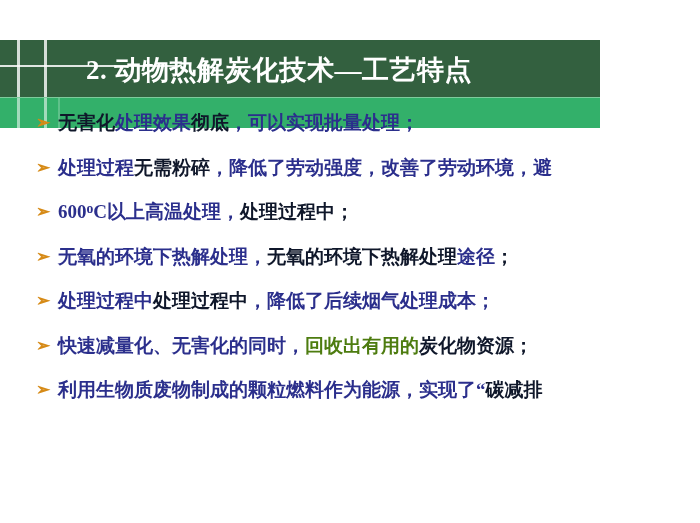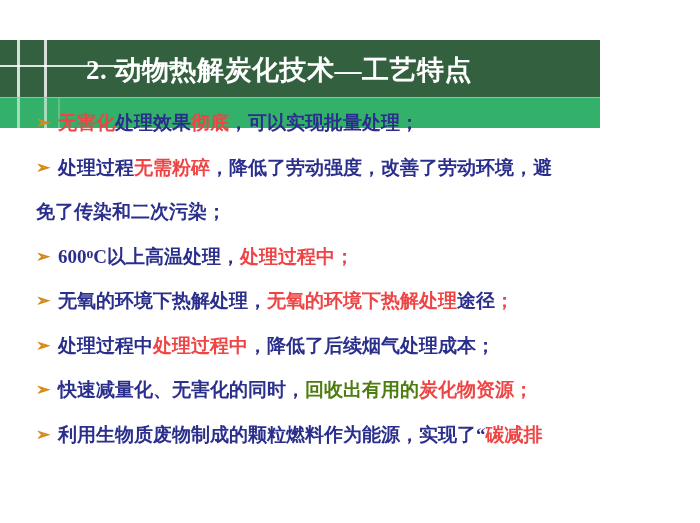--- a/index.html
+++ b/index.html
@@ -131,21 +131,21 @@
     color: #d68a16;
     font-size: 17px;
     line-height: 33px;
     font-weight: bold;
   }
 
   .seg {
     white-space: pre-wrap;
   }
   .seg.blue   { color: #2b2f8c; }
-  .seg.orange { color: #ef4444; }
+  .seg.orange { color: #0f172a; }
   .seg.orange2{ color: #4d7c0f; }
 
   .sup-deg {
     font-size: 0.72em;
     vertical-align: 0.35em;
     line-height: 1;
   }
 </style>
 </head>
 <body>
@@ -165,21 +165,20 @@
         <div class="band-vline v2"></div>
         <div class="band-vline v3"></div>
       </div>
     </div>
   </div>
 
   <div class="body">
     <ul class="bullet-list" id="bullet-list">
         <li class="bullet-item"><span class="bullet-marker">➢</span><span class="seg orange">无害化</span><span class="seg blue">处理效果</span><span class="seg orange">彻底</span><span class="seg blue">，可以实现批量处理；</span></li>
         <li class="bullet-item"><span class="bullet-marker">➢</span><span class="seg blue">处理过程</span><span class="seg orange">无需粉碎</span><span class="seg blue">，降低了劳动强度，改善了劳动环境，避</span></li>
-        <li class="bullet-item cont"><span class="seg blue">免了传染和二次污染；</span></li>
         <li class="bullet-item"><span class="bullet-marker">➢</span><span class="seg blue">600</span><span class="seg blue sup-deg">o</span><span class="seg blue">C以上高温处理，</span><span class="seg orange">处理过程中</span><span class="seg orange">；</span></li>
         <li class="bullet-item"><span class="bullet-marker">➢</span><span class="seg blue">无氧的环境下热解处理，</span><span class="seg orange">无氧的环境下热解处理</span><span class="seg blue">途径</span><span class="seg orange">；</span></li>
         <li class="bullet-item"><span class="bullet-marker">➢</span><span class="seg blue">处理过程中</span><span class="seg orange">处理过程中</span><span class="seg blue">，降低了后续烟气处理成本；</span></li>
         <li class="bullet-item"><span class="bullet-marker">➢</span><span class="seg blue">快速减量化、无害化的同时，</span><span class="seg orange2">回收出有用的</span><span class="seg orange">炭化物资源；</span></li>
         <li class="bullet-item"><span class="bullet-marker">➢</span><span class="seg blue">利用生物质废物制成的颗粒燃料作为能源，实现了“</span><span class="seg orange">碳减排</span></li>
       </ul>
   </div>
 
 </div>
 

